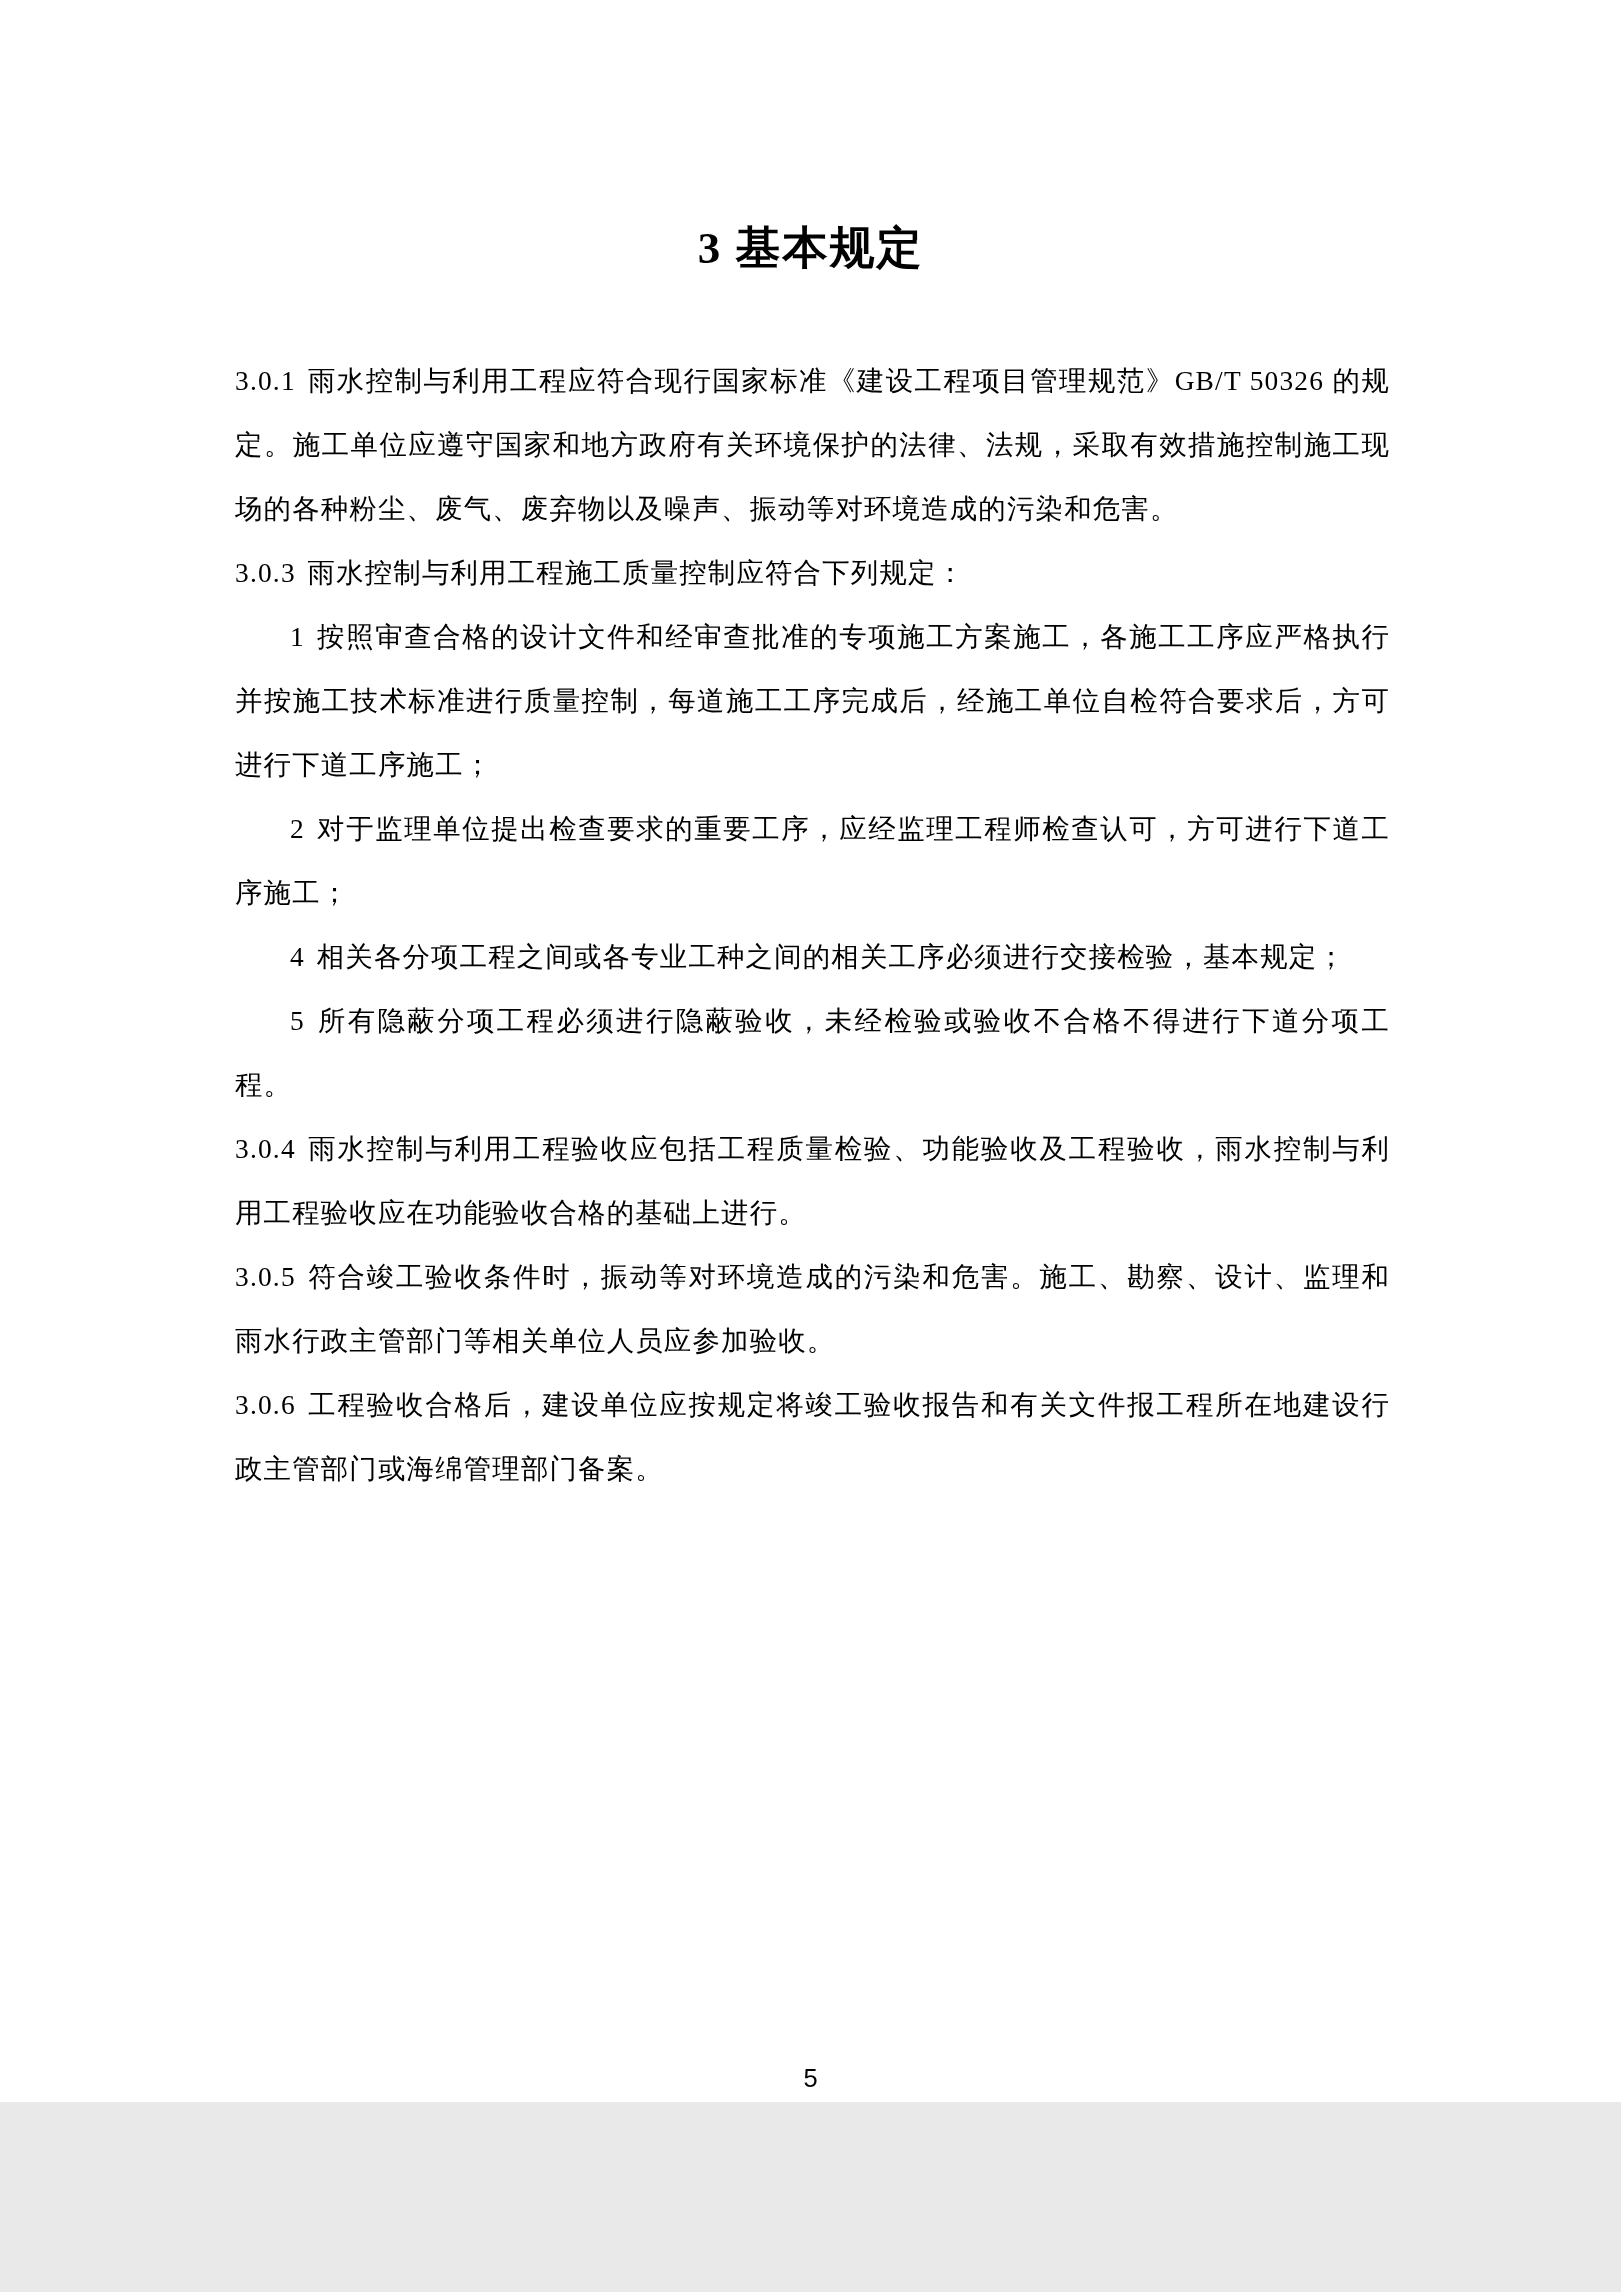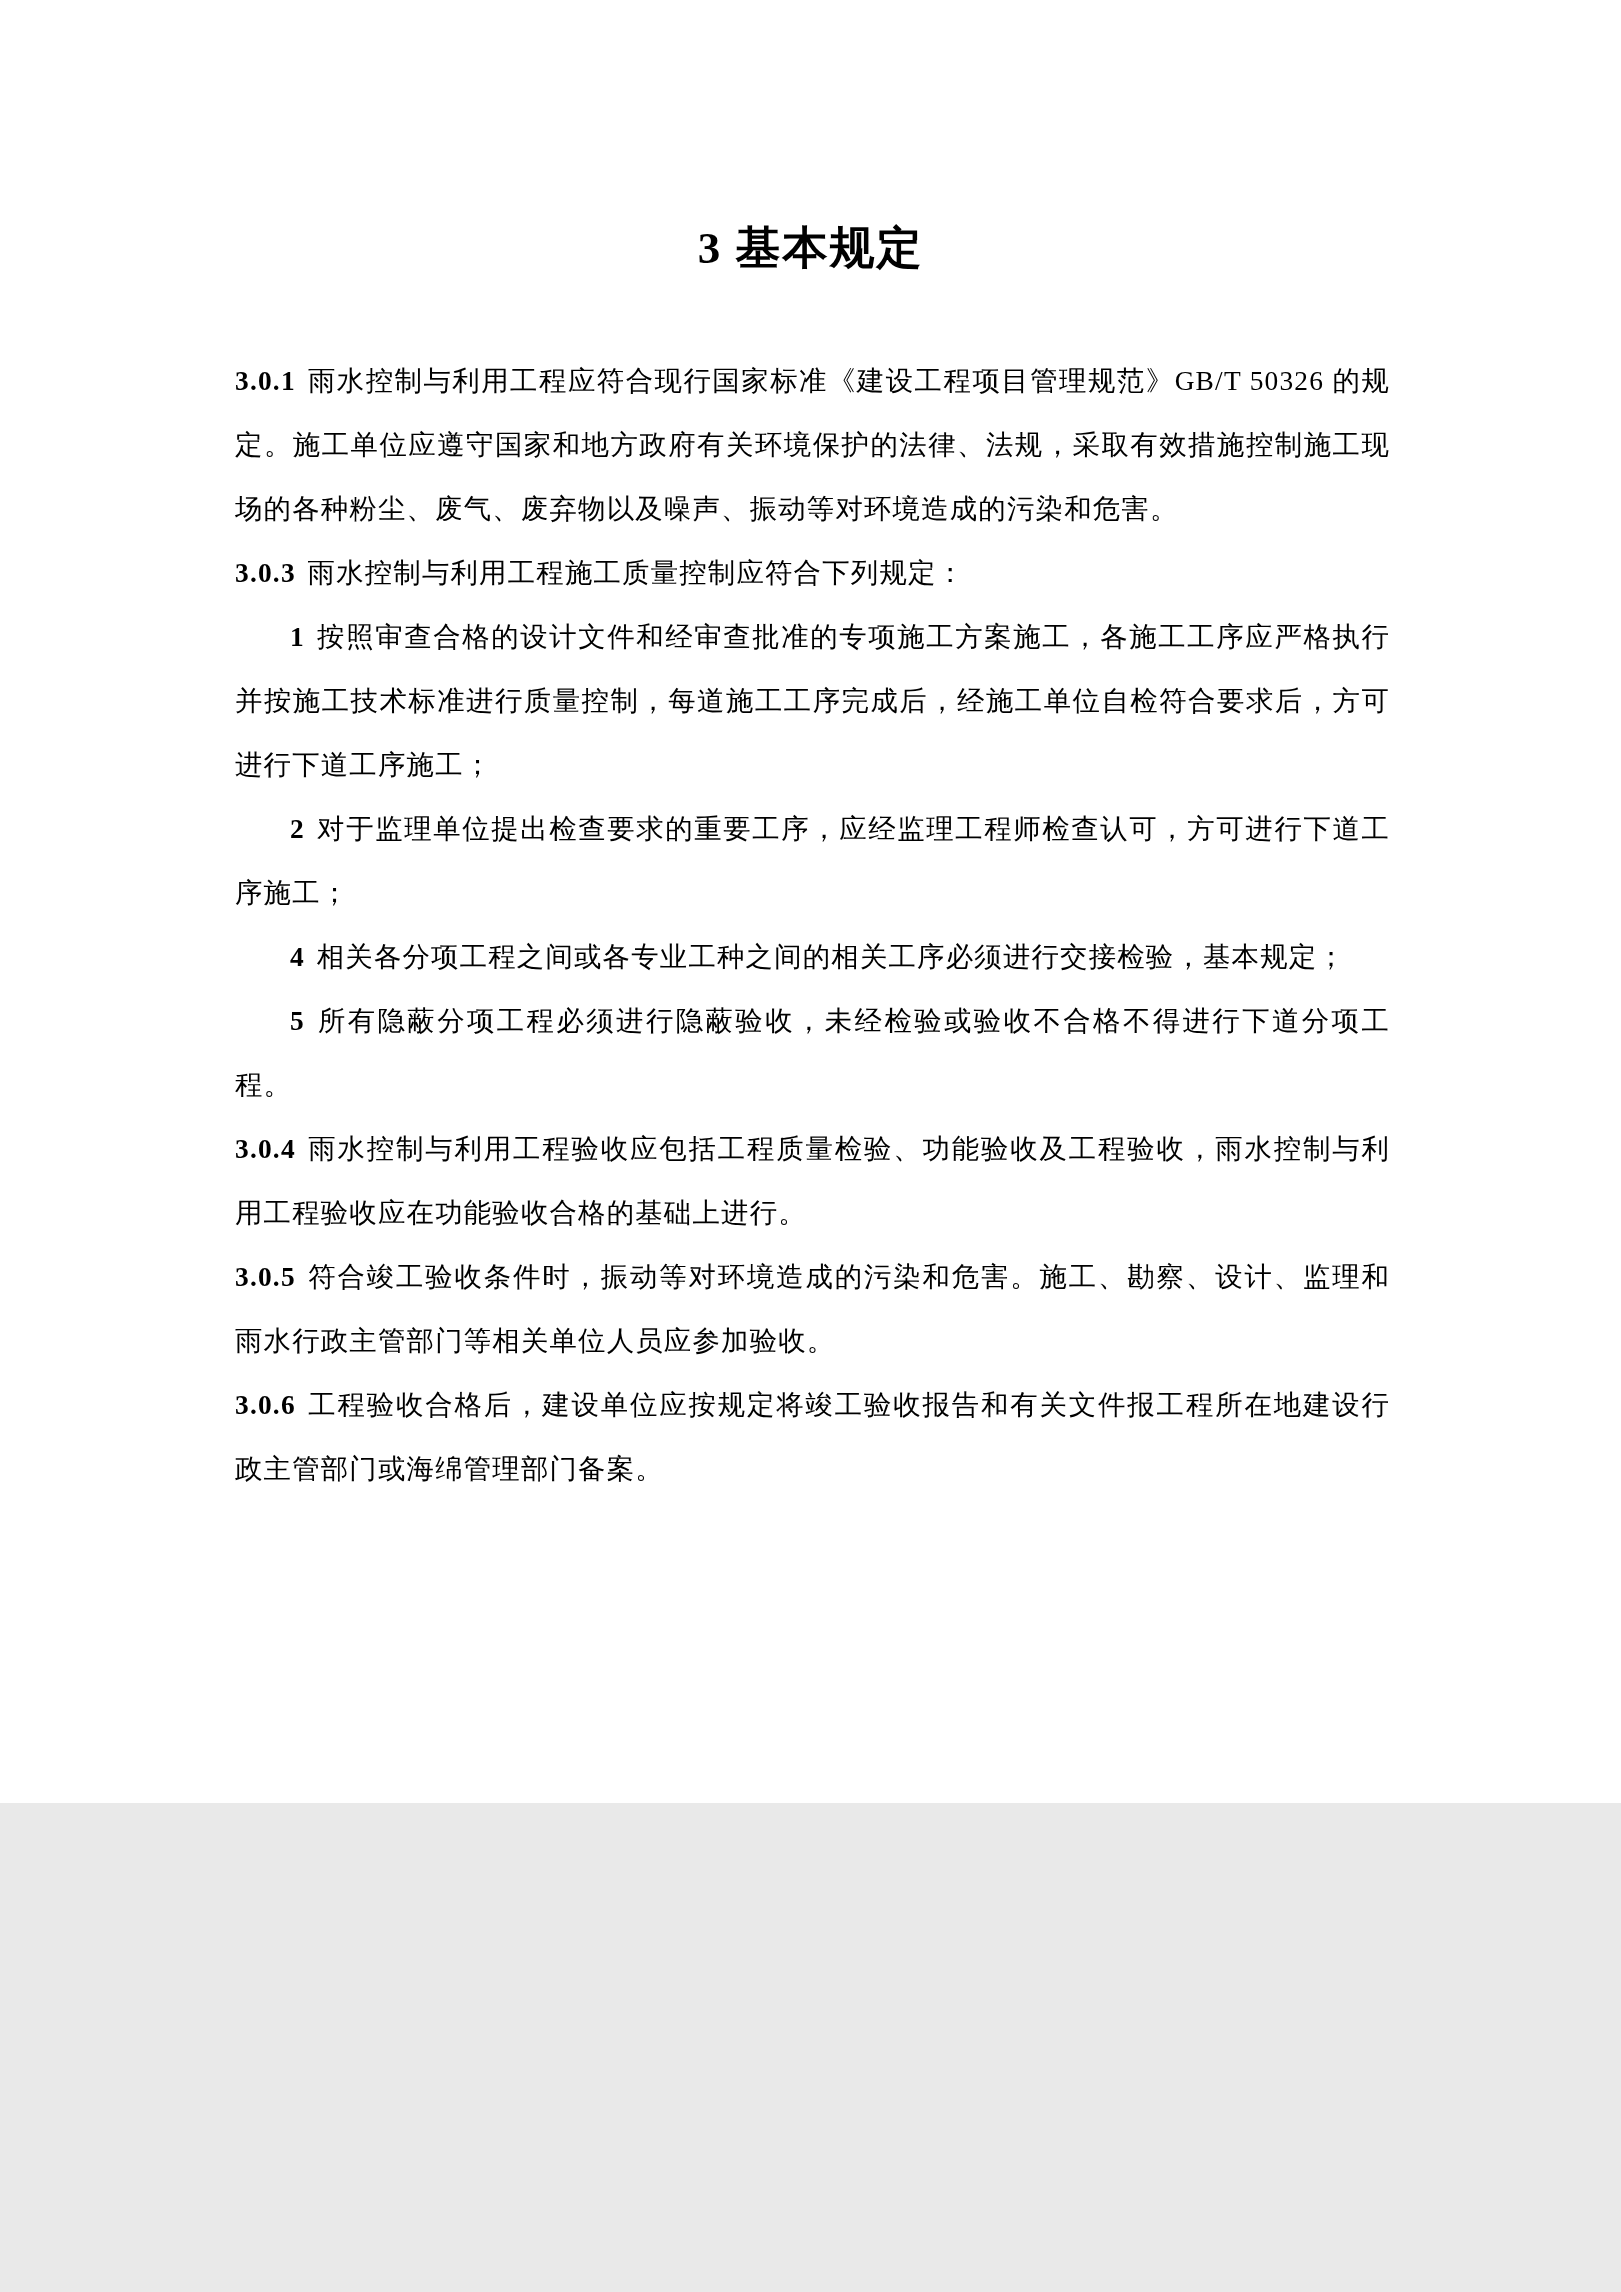--- a/index.html
+++ b/index.html
@@ -1,20 +1,20 @@
 <!DOCTYPE html>
 <html><head>
 <meta charset="utf-8">
 <style>
   * { margin: 0; padding: 0; box-sizing: border-box; }
   html, body { background: #e9e9e9; }
   .page {
     position: relative;
     width: 1621px;
-    height: 1803px;
+    height: 2102px;
     margin: 0 auto;
     background: #ffffff;
     color: #000000;
     font-family: "Liberation Serif", "DejaVu Serif", serif;
     overflow: hidden;
   }
   .doc-title {
     margin-top: 218px;
     text-align: center;
     font-size: 45px;
@@ -31,21 +31,21 @@
   .para {
     font-size: 27.4px;
     line-height: 64px;
     text-align: justify;
     letter-spacing: 1.2px;
   }
   .para.indent {
     text-indent: 55px;
   }
   .clause-label {
-    font-weight: bold;
+    font-weight: normal;
     margin-right: 11.8px;
   }
   .page-footer {
     position: absolute;
     top: 2064px;
     left: 0;
     width: 100%;
     text-align: center;
     font-size: 25.5px;
     font-family: "Liberation Sans", "DejaVu Sans", sans-serif;

